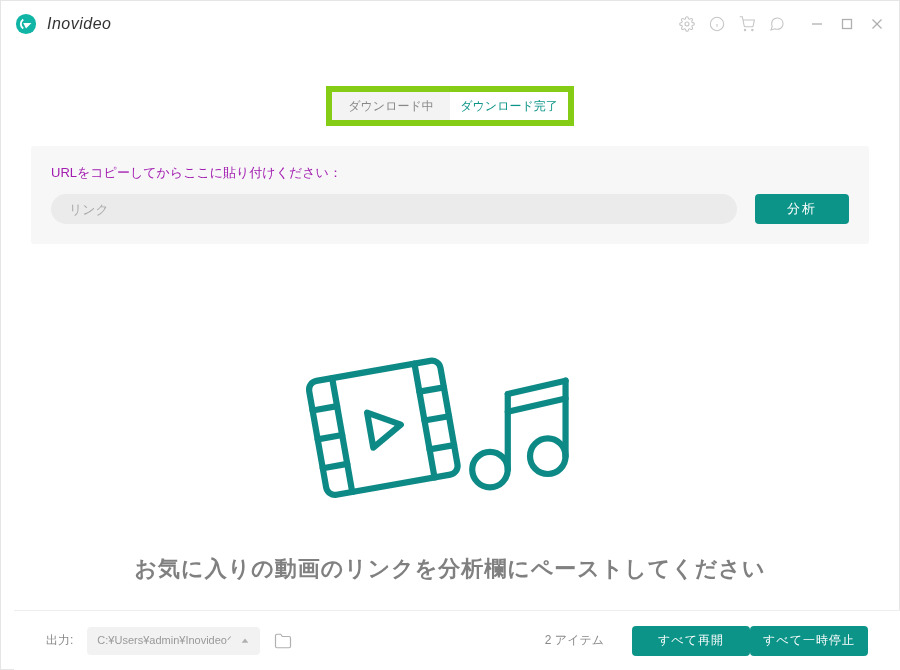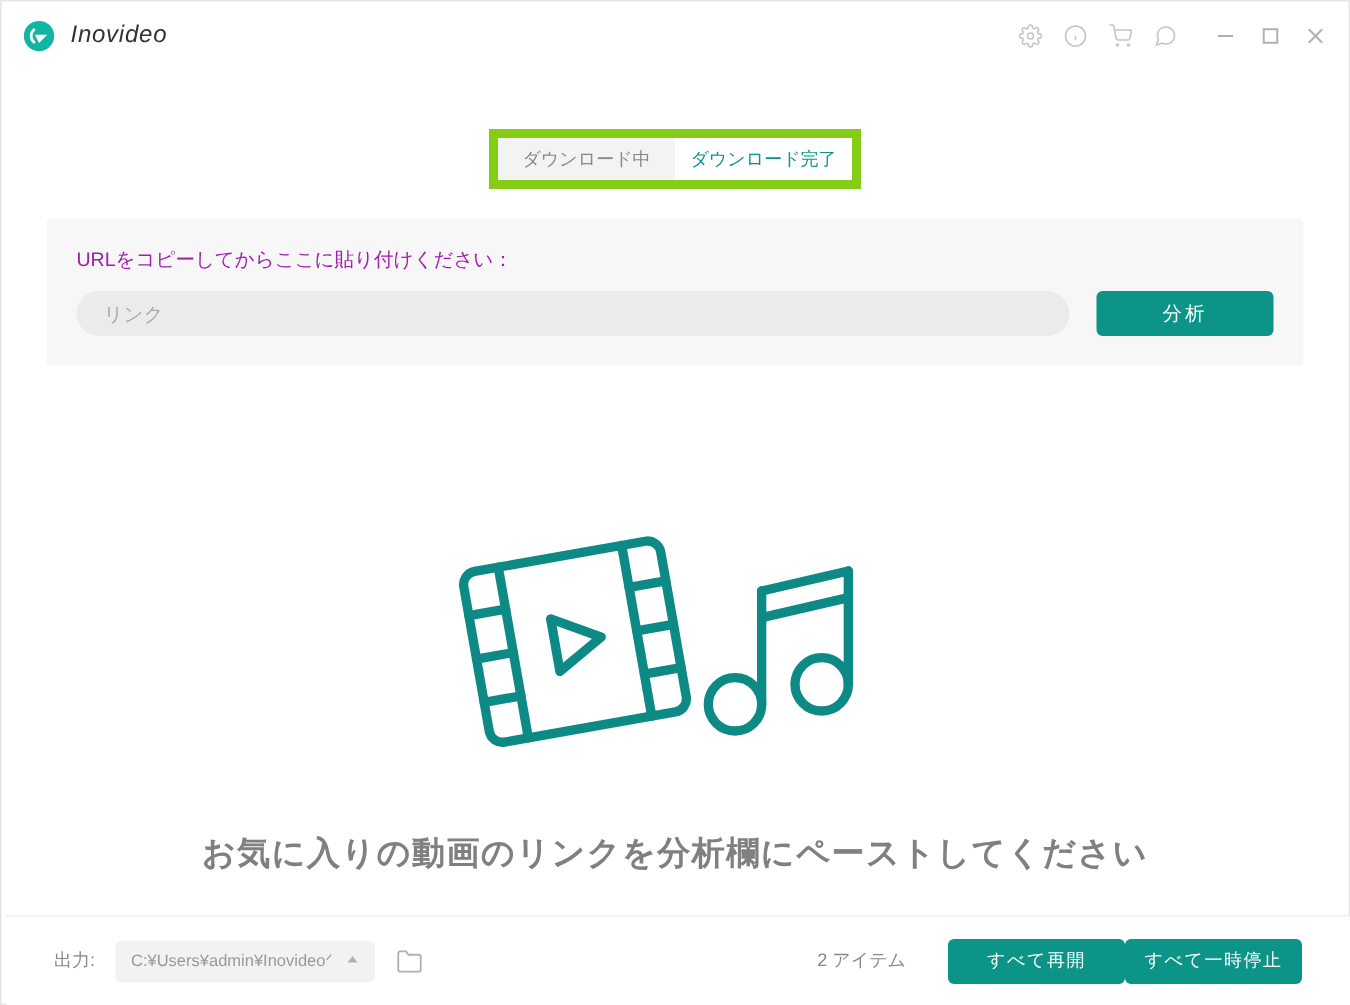--- a/index.html
+++ b/index.html
@@ -60,21 +60,21 @@
       border: none;
       background: #ebebec;
       border-radius: 15px;
       padding: 0 18px;
       font-size: 13px;
       color: #333;
       outline: none;
     }
     .url-input::placeholder { color: #aaa; }
     .analyze-btn {
-      width: 118px;
+      width: 94px;
       height: 30px;
       background: #0d9488;
       color: #fff;
       border: none;
       border-radius: 4px;
       font-size: 13px;
       cursor: pointer;
       letter-spacing: 2px;
     }
     
@@ -96,21 +96,21 @@
       margin-top: 40px;
       font-size: 22px;
       color: #808080;
       font-weight: 700;
       letter-spacing: 1px;
     }
     
     .footer {
       position: absolute;
       bottom: 0;
-      left: 4px;
+      left: 14px;
       right: 0;
       height: 60px;
       border-top: 1px solid #eeeeee;
       display: flex;
       align-items: center;
       padding: 0 32px;
       background: #fff;
       justify-content: flex-end;
     }
     .footer-left { display: flex; align-items: center; gap: 14px; }

